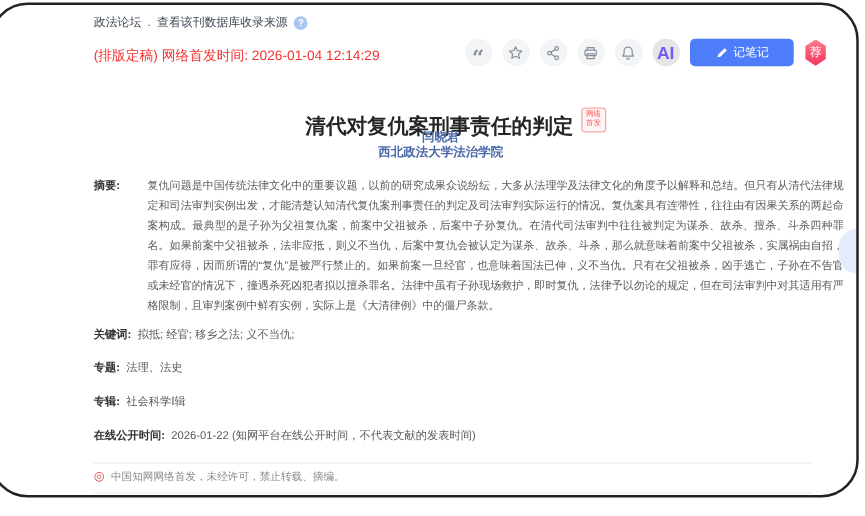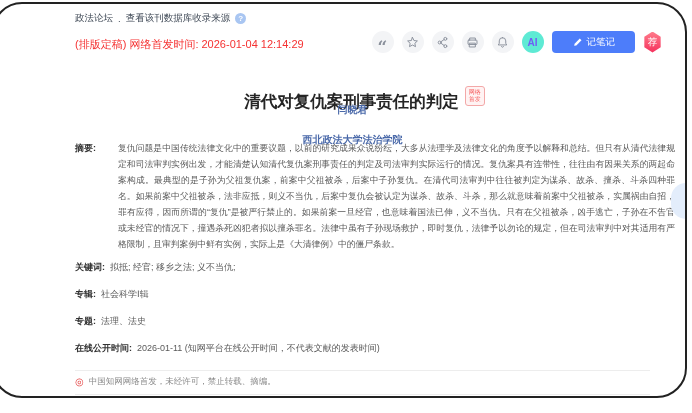--- a/index.html
+++ b/index.html
@@ -25,38 +25,38 @@
 
   .redline{position:absolute;left:75px;top:37px;font-size:11px;color:#f53131;}
 
   
   .iconbar{position:absolute;top:31px;right:30px;display:flex;align-items:center;gap:8px;z-index:2;}
   .circle-btn{width:22px;height:22px;border-radius:50%;background:#f3f4f6;
               display:flex;align-items:center;justify-content:center;cursor:pointer;}
   .circle-btn svg{stroke:#8a909b;fill:none;stroke-width:1.2;stroke-linecap:round;stroke-linejoin:round;}
   .quote-glyph{font-family:"DejaVu Serif",serif;font-size:17px;font-weight:bold;color:#8a909b;
                line-height:1;transform:translateY(5px);}
-  .ai-btn{background:#5eead4;color:#6f5bf5;font-size:10px;font-weight:bold;}
+  .ai-btn{background:#e5e5e5;color:#6f5bf5;font-size:14px;font-weight:bold;}
   .note-btn{height:22px;border:none;border-radius:4px;background:#4d7dfa;color:#fff;
             font-size:9.5px;display:flex;align-items:center;gap:4px;padding:0 20px;cursor:pointer;
             font-family:"Liberation Sans",sans-serif;}
   .rec-badge{width:19px;height:21px;background:linear-gradient(180deg,#ff7a8a,#f5315d);
              clip-path:polygon(50% 0,93% 25%,93% 75%,50% 100%,7% 75%,7% 25%);
              color:#fff;font-size:9.5px;display:flex;align-items:center;justify-content:center;cursor:pointer;}
 
   
   .title{position:absolute;left:75px;top:74px;width:555px;text-align:center;
          font-size:16.5px;font-weight:bold;color:#252525;margin:12px;}
   .nf-badge{display:inline-block;border:1px solid #f3a8a8;background:#fff3f3;color:#f56060;
             border-radius:3px;font-size:6px;line-height:7px;font-weight:normal;
             padding:2px 3px;margin-left:6px;vertical-align:6px;text-align:center;}
   .author,.affil{position:absolute;left:75px;width:555px;text-align:center;
                  font-size:10px;color:#4a69a9;font-weight:bold;}
   .author{top:103px;cursor:pointer;}
-  .affil{top:133px;}
+  .affil{top:115px;}
 
   
   .meta{position:absolute;left:75px;top:140px;width:600px;}
   .row{display:flex;align-items:flex-start;font-size:9px;margin-bottom:11px;}
   .row .lbl{font-weight:bold;color:#333;white-space:nowrap;margin-right:5px;line-height:16px;text-align:center;}
   .row .val{color:#5a5a5a;line-height:16px;}
   .row.abstract{margin-bottom:7px;}
   .row.abstract .val{width:560px;text-align:justify;font-size:8.8px;margin-left:17px;}
 
   
@@ -133,30 +133,30 @@
   <div class="meta">
     <div class="row abstract">
       <span class="lbl">摘要:</span>
       <div class="val">复仇问题是中国传统法律文化中的重要议题，以前的研究成果众说纷纭，大多从法理学及法律文化的角度予以解释和总结。但只有从清代法律规定和司法审判实例出发，才能清楚认知清代复仇案刑事责任的判定及司法审判实际运行的情况。复仇案具有连带性，往往由有因果关系的两起命案构成。最典型的是子孙为父祖复仇案，前案中父祖被杀，后案中子孙复仇。在清代司法审判中往往被判定为谋杀、故杀、擅杀、斗杀四种罪名。如果前案中父祖被杀，法非应抵，则义不当仇，后案中复仇会被认定为谋杀、故杀、斗杀，那么就意味着前案中父祖被杀，实属祸由自招，罪有应得，因而所谓的“复仇”是被严行禁止的。如果前案一旦经官，也意味着国法已伸，义不当仇。只有在父祖被杀，凶手逃亡，子孙在不告官或未经官的情况下，撞遇杀死凶犯者拟以擅杀罪名。法律中虽有子孙现场救护，即时复仇，法律予以勿论的规定，但在司法审判中对其适用有严格限制，且审判案例中鲜有实例，实际上是《大清律例》中的僵尸条款。</div>
     </div>
     <div class="row">
       <span class="lbl">关键词:</span>
       <div class="val">拟抵; 经官; 移乡之法; 义不当仇;</div>
     </div>
     <div class="row">
+      <span class="lbl">专题:</span>
+      <div class="val">法理、法史</div>
+    </div>
+    <div class="row">
       <span class="lbl">专辑:</span>
       <div class="val">社会科学Ⅰ辑</div>
     </div>
     <div class="row">
-      <span class="lbl">专题:</span>
-      <div class="val">法理、法史</div>
-    </div>
-    <div class="row">
       <span class="lbl">在线公开时间:</span>
-      <div class="val">2026-01-11 (知网平台在线公开时间，不代表文献的发表时间)</div>
+      <div class="val">2026-01-22 (知网平台在线公开时间，不代表文献的发表时间)</div>
     </div>
   </div>
 
   <div class="copyright">
     <span class="cr-mark">◎</span>
     <span>中国知网网络首发，未经许可，禁止转载、摘编。</span>
   </div>
 
 </div>
 

